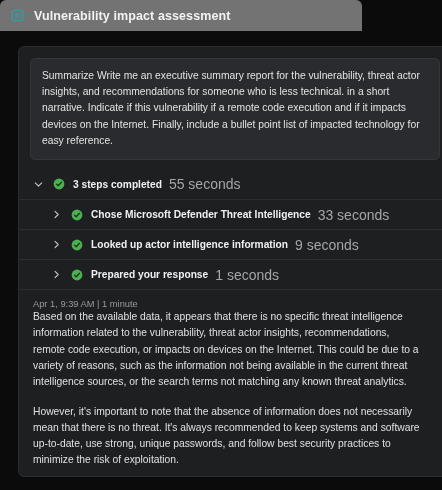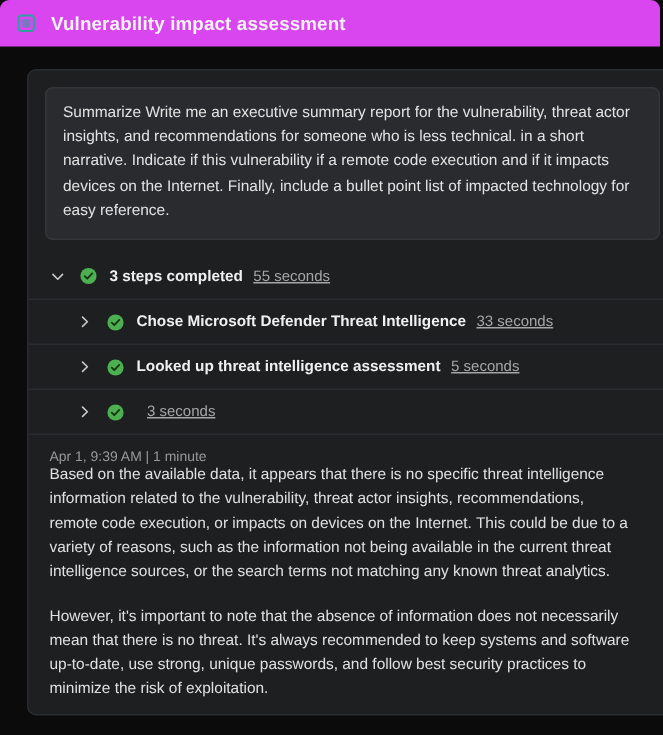--- a/index.html
+++ b/index.html
@@ -13,23 +13,23 @@
     overflow: hidden;
     font-family: "Liberation Sans", sans-serif;
     color: #e8e8e8;
     -webkit-font-smoothing: antialiased;
   }
 
   
   .header-bar {
     position: absolute;
     left: 0; top: 0;
-    width: 440px;
+    width: 362px;
     height: 31px;
-    background: #d946ef;
+    background: #737373;
     border-top-left-radius: 6px;
     border-top-right-radius: 6px;
     display: flex;
     align-items: center;
     padding-left: 9px;
     box-sizing: border-box;
   }
   .header-icon {
     width: 16px;
     height: 16px;
@@ -114,25 +114,24 @@
     align-items: center;
     justify-content: center;
   }
   .step-label {
     font-size: 10.2px;
     font-weight: bold;
     color: #f0f0f0;
     white-space: nowrap;
   }
   .step-time {
-    font-size: 10px;
+    font-size: 14px;
     color: #a6a6a6;
     margin-left: 7px;
     white-space: nowrap;
-    text-decoration: underline;
   }
 
   
   .response {
     border-top: 1px solid #2b2e31;
     padding: 9px 14px 0 14px;
     flex: 1 1 auto;
   }
   .meta {
     font-size: 9.3px;
@@ -205,37 +204,38 @@
         <svg width="11" height="11" viewBox="0 0 12 12">
           <path d="M4.4 2.6 L7.9 6 L4.4 9.4" fill="none" stroke="#c9c9c9" stroke-width="1.2" stroke-linecap="round" stroke-linejoin="round"></path>
         </svg>
       </span>
       <span class="check">
         <svg width="12" height="12" viewBox="0 0 12 12">
           <circle cx="6" cy="6" r="5.4" fill="#4caf50"></circle>
           <path d="M3.5 6.1 L5.2 7.8 L8.5 4.3" fill="none" stroke="#17350f" stroke-width="1.25" stroke-linecap="round" stroke-linejoin="round"></path>
         </svg>
       </span>
-      <span class="step-label">Looked up threat intelligence assessment</span>
-      <span class="step-time">5 seconds</span>
+      <span class="step-label">Looked up actor intelligence information</span>
+      <span class="step-time">9 seconds</span>
     </div>
 
     <div class="step-row sub">
       <span class="chev">
         <svg width="11" height="11" viewBox="0 0 12 12">
           <path d="M4.4 2.6 L7.9 6 L4.4 9.4" fill="none" stroke="#c9c9c9" stroke-width="1.2" stroke-linecap="round" stroke-linejoin="round"></path>
         </svg>
       </span>
       <span class="check">
         <svg width="12" height="12" viewBox="0 0 12 12">
           <circle cx="6" cy="6" r="5.4" fill="#4caf50"></circle>
           <path d="M3.5 6.1 L5.2 7.8 L8.5 4.3" fill="none" stroke="#17350f" stroke-width="1.25" stroke-linecap="round" stroke-linejoin="round"></path>
         </svg>
       </span>
-      <span class="step-time">3 seconds</span>
+      <span class="step-label">Prepared your response</span>
+      <span class="step-time">1 seconds</span>
     </div>
 
   </div>
 
   <div class="response">
     <div class="meta">Apr 1, 9:39 AM  |  1 minute</div>
     <p class="para">Based on the available data, it appears that there is no specific threat intelligence information related to the vulnerability, threat actor insights, recommendations, remote code execution, or impacts on devices on the Internet. This could be due to a variety of reasons, such as the information not being available in the current threat intelligence sources, or the search terms not matching any known threat analytics.</p>
     <p class="para">However, it's important to note that the absence of information does not necessarily mean that there is no threat. It's always recommended to keep systems and software up-to-date, use strong, unique passwords, and follow best security practices to minimize the risk of exploitation.</p>
 
   </div>

